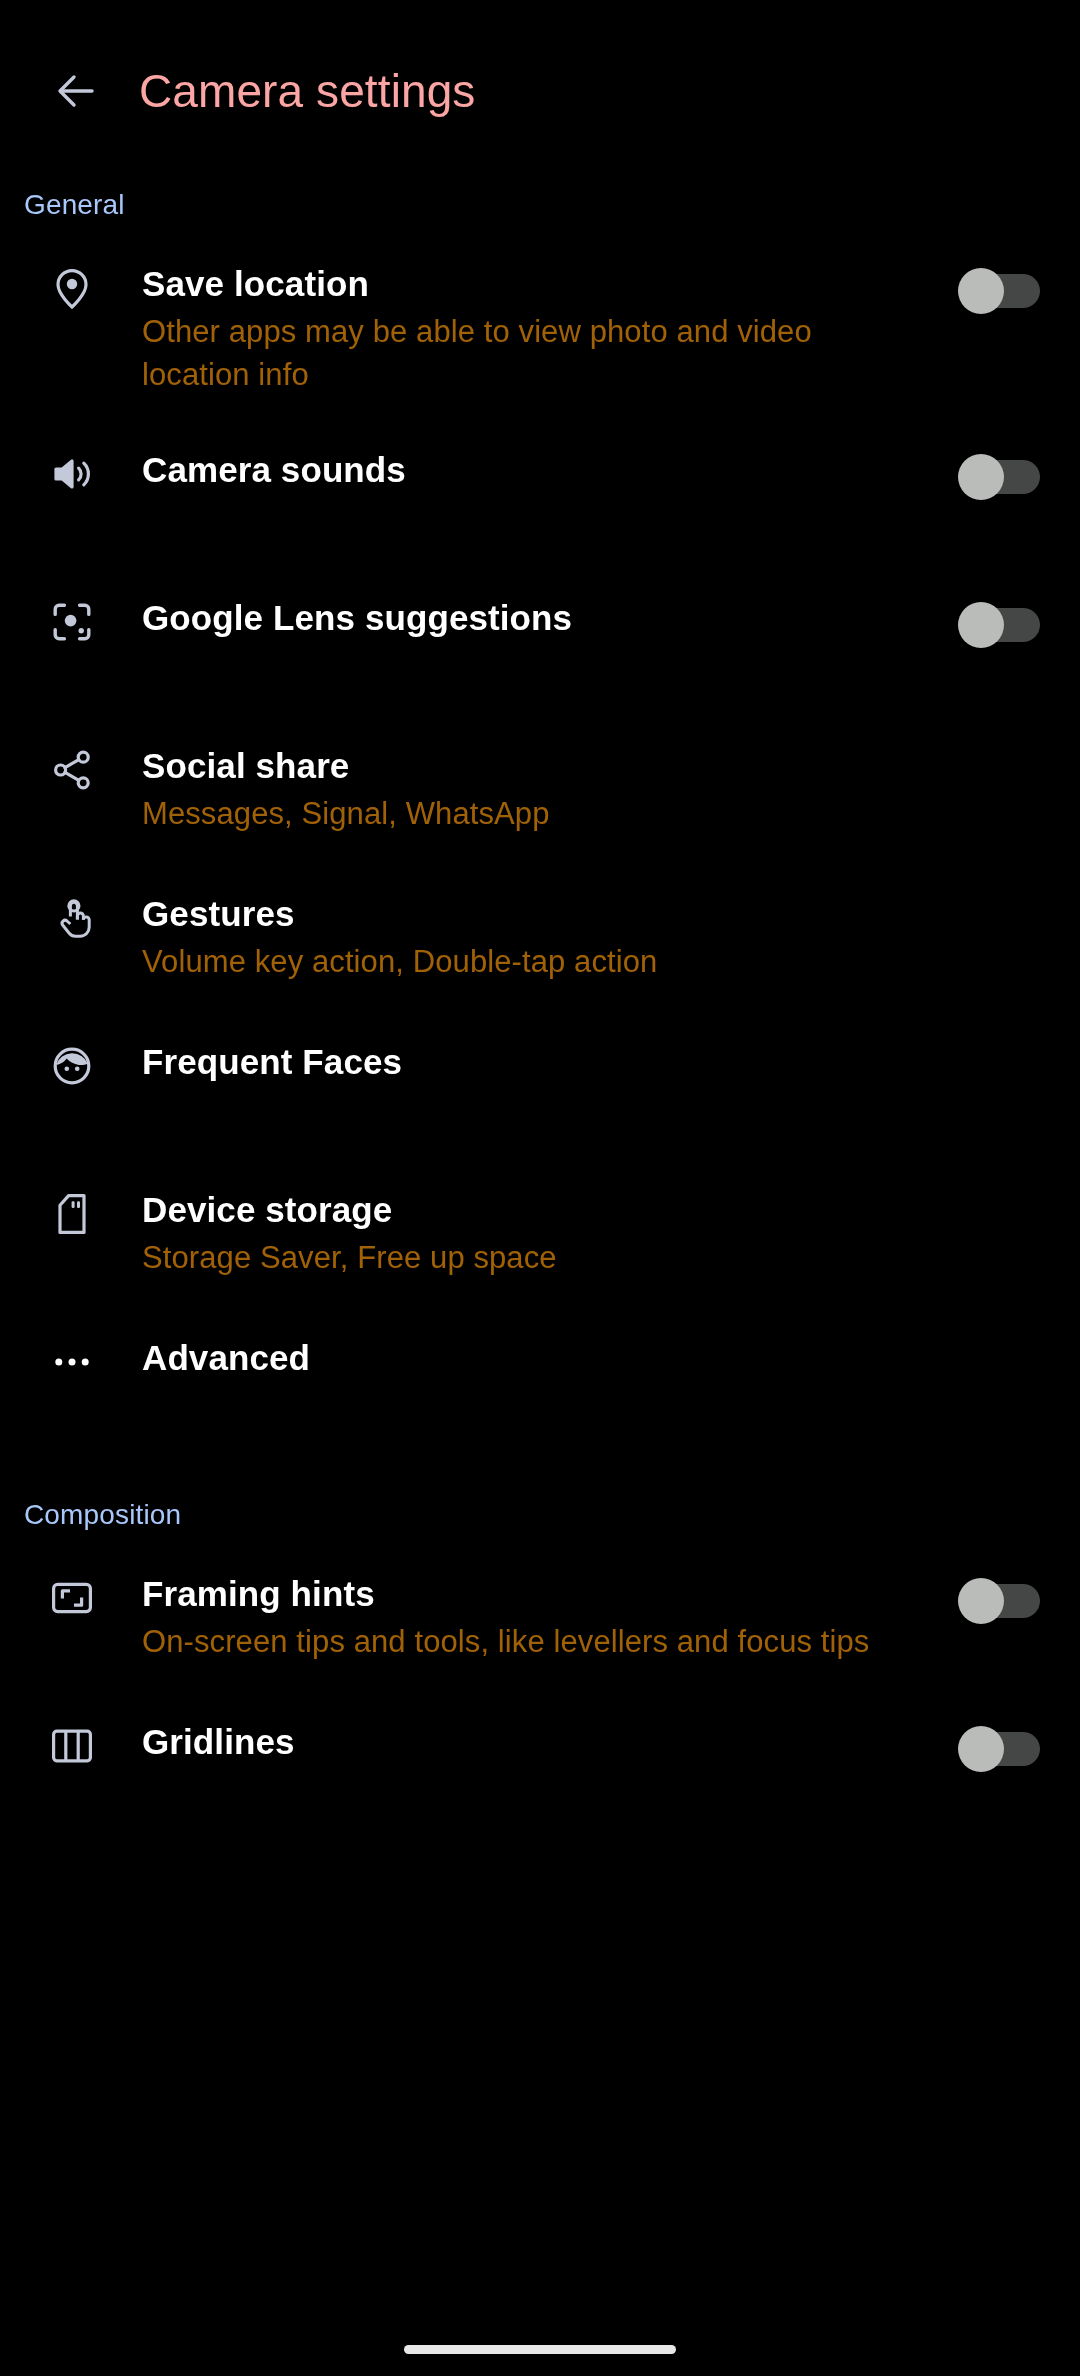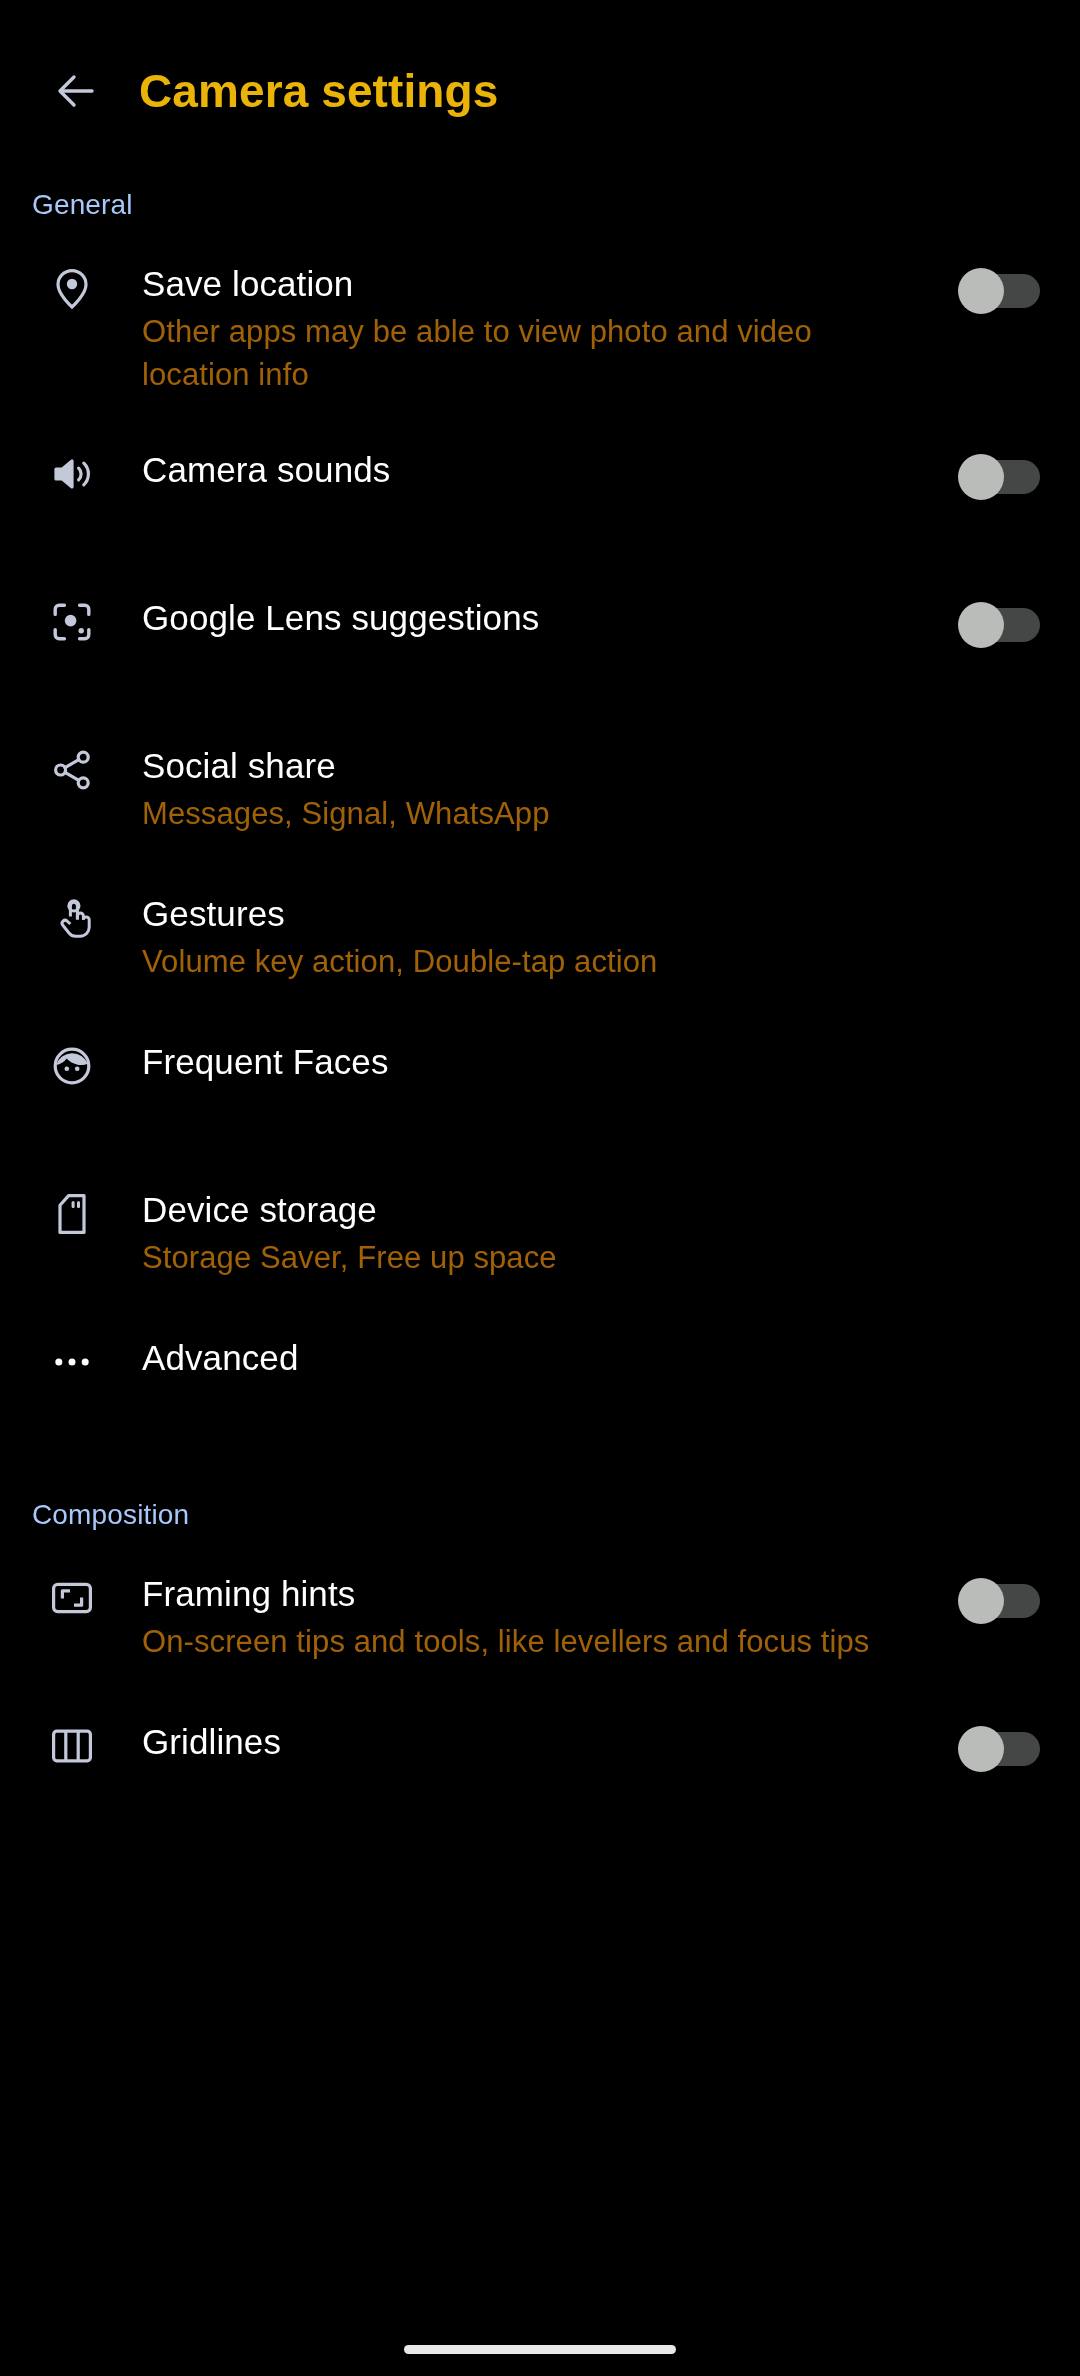--- a/index.html
+++ b/index.html
@@ -29,37 +29,37 @@
     height: 72px;
     display: flex;
     align-items: center;
     justify-content: center;
     flex: 0 0 auto;
     cursor: pointer;
   }
   .back-btn svg { display: block; }
   .appbar-title {
     font-size: 46px;
-    font-weight: 700;
-    color: #eab308;
+    font-weight: 400;
+    color: #fca5a5;
     margin-left: 27px;
     letter-spacing: 0.1px;
     white-space: nowrap;
   }
 
   
   .content {
     position: relative;
   }
 
   .section-header {
     font-size: 28px;
     line-height: 34px;
     color: #a8c7fa;
-    padding-left: 32px;
+    padding-left: 24px;
     margin-top: 6px;
     margin-bottom: 0;
     font-weight: 400;
     letter-spacing: 0.15px;
   }
 
   .section-header.composition {
     margin-top: 0;
   }
 
@@ -84,21 +84,21 @@
   .pref-text {
     flex: 1 1 auto;
     padding-left: 38px;
     padding-right: 10px;
     min-width: 0;
   }
   .pref-title {
     font-size: 35px;
     line-height: 44px;
     color: #ffffff;
-    font-weight: 400;
+    font-weight: 700;
     letter-spacing: 0.1px;
   }
   .pref-summary {
     font-size: 31px;
     line-height: 43px;
     color: #a16207;
     font-weight: 400;
     margin-top: 4px;
     letter-spacing: 0.1px;
   }

